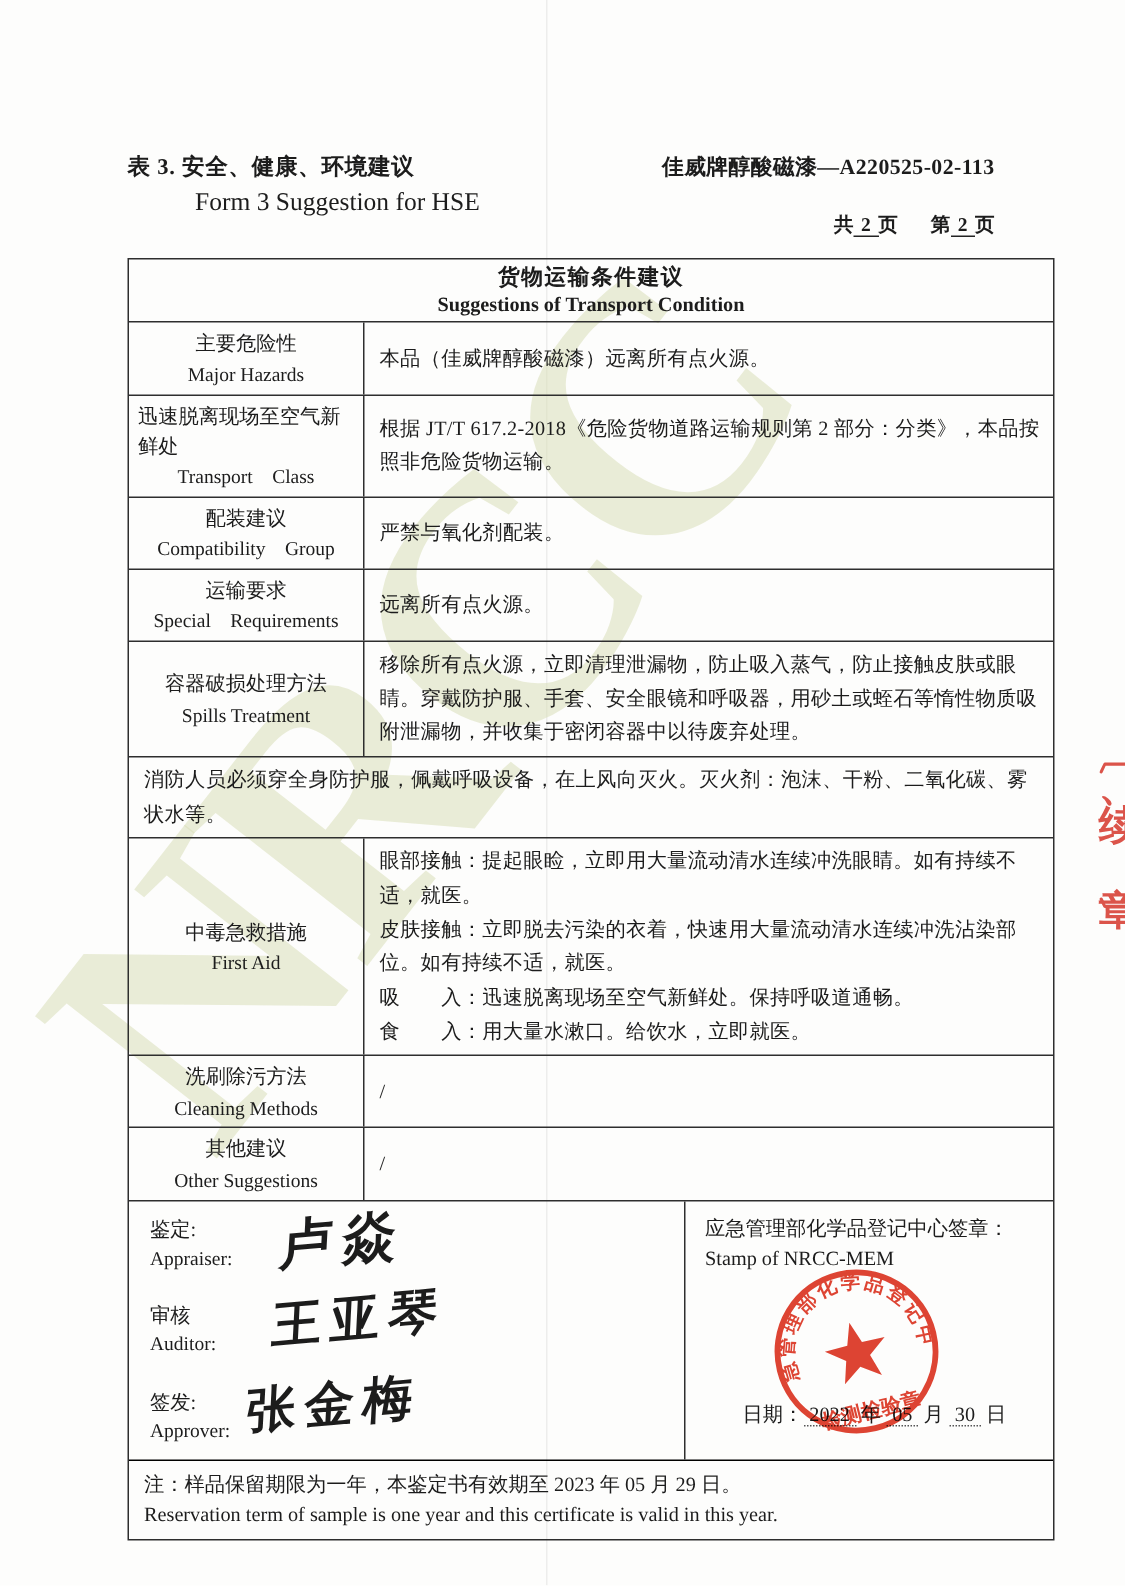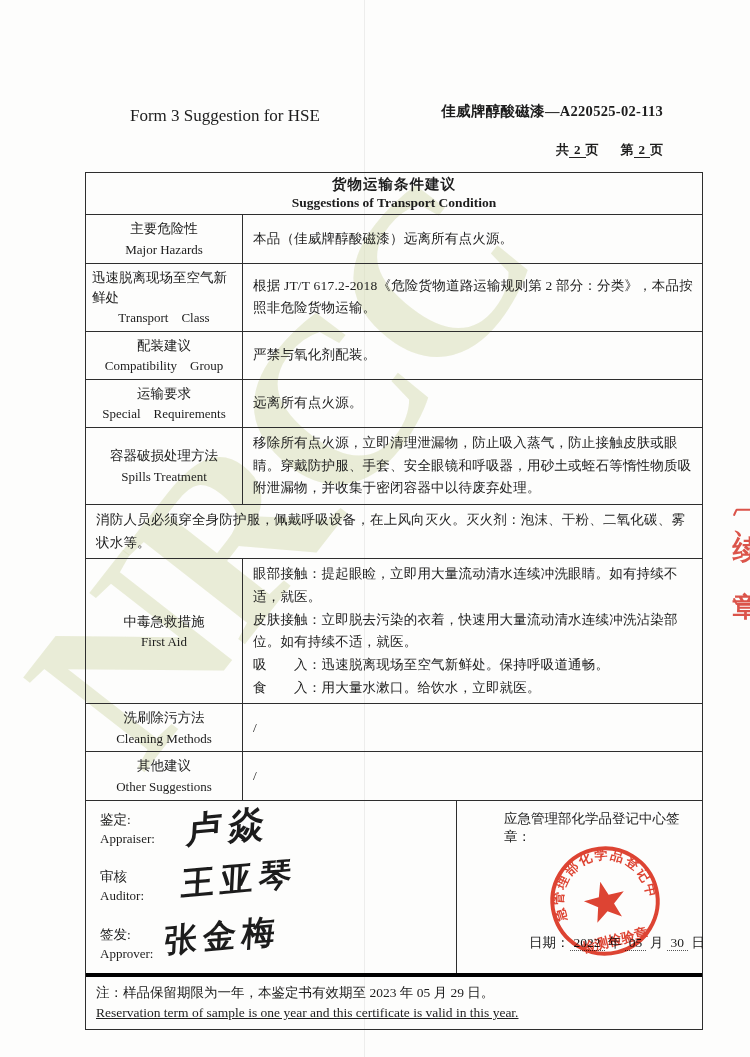--- a/index.html
+++ b/index.html
@@ -42,52 +42,53 @@
   .cell-label{width:157px; border-right:1px solid #2e2e2e; box-sizing:border-box;
     display:flex; flex-direction:column; justify-content:center; align-items:center;
     padding:4px 6px;}
   .cell-label .cn{font-size:13.5px; line-height:1.45;}
   .cell-label .en{font-size:13px; line-height:1.35; margin-top:2px;font-family:Liberation Serif, serif;}
   .cell-content{flex:1; padding:4px 8px 4px 10px; box-sizing:border-box;
     display:flex; flex-direction:column; justify-content:center;}
   .cell-content .txt{font-size:13.5px; line-height:1.68; white-space:pre-line;
     letter-spacing:.2px;}
   
-  .sig-row{display:flex; border-bottom:4px solid #000000; height:172px;gap:34px;}
+  .sig-row{display:flex; border-bottom:1px solid #000000; height:172px;}
   .sig-left{width:371px; border-right:1px solid #2e2e2e; box-sizing:border-box;
     position:relative; padding:8px 0 0 14px;}
   .sig-group{position:absolute; left:14px;}
   .sig-group .cn{font-size:13.5px;}
   .sig-group .en{font-size:13px; margin-top:2px;}
   .sig-name{position:absolute; font-size:33px; font-weight:600;
     transform:rotate(-5deg) skewX(-8deg); letter-spacing:6px; white-space:nowrap;}
   .sig-right{flex:1; position:relative; padding:9px 0 0 13px; box-sizing:border-box;}
   .sig-right .cn{font-size:13.5px;}
   .sig-right .en{font-size:13.5px; margin-top:3px;}
   .stamp-svg{position:absolute; left:42px; top:28px; width:144px; height:144px;
     transform:rotate(-14deg); mix-blend-mode:multiply; opacity:.95; z-index:2;}
   .stamp-date{position:absolute; left:38px; top:133px; font-size:13.5px; z-index:1;
     white-space:nowrap;}
   .dnum{border-bottom:1px dotted #555; padding:0 4px;}
   
   .note{padding:5px 10px 6px 10px;}
   .note .cn{font-size:13.5px; line-height:1.6;}
-  .note .en{font-size:13.5px; line-height:1.5;text-decoration:underline;}
+  .note .en{font-size:13.5px; line-height:1.5;}
 </style>
 </head>
 <body>
 
 <div class="page">
 
   <div class="scan-line"></div>
   <div class="watermark">NRCC</div>
   <div class="edge-stamp">〔续、章〕</div>
 
   <div class="hdr">
     <div class="hdr-left">
+      <div class="cn">表 3. 安全、健康、环境建议</div>
       <div class="en">Form 3 Suggestion for HSE</div>
     </div>
     <div class="hdr-right">
       <div class="code">佳威牌醇酸磁漆—A220525-02-113</div>
       <div class="pages">
         <span>共</span><span class="pnum">2</span><span>页</span><span class="pgap"></span><span>第</span><span class="pnum">2</span><span>页</span>
       </div>
     </div>
   </div>
 
@@ -202,20 +203,21 @@
 
         <div class="sig-group" style="top:125px">
           <div class="cn">签发:</div>
           <div class="en">Approver:</div>
         </div>
         <div class="sig-name" style="left:78px; top:113px;">张金梅</div>
       </div>
 
       <div class="sig-right">
         <div class="cn">应急管理部化学品登记中心签章：</div>
+        <div class="en">Stamp of NRCC-MEM</div>
 
         <svg class="stamp-svg" viewBox="0 0 160 160">
           <circle cx="80" cy="80" r="58.5" fill="none" stroke="#dc3a28" stroke-width="4.4"></circle>
           <path id="stampArc" d="M 35.8,96.1 A 47,47 0 1 1 124.2,96.1" fill="none"></path>
           <text font-size="14.5" font-weight="bold" fill="#dc3a28" letter-spacing="2.2" font-family="Liberation Serif, serif">
             <textPath href="#stampArc" startOffset="50%" text-anchor="middle">应急管理部化学品登记中心</textPath>
           </text>
           <polygon fill="#dc3a28" points="80,58 85.6,74.2 102.8,74.6 89.1,85.0 94.1,101.4 80,91.6 65.9,101.4 70.9,85.0 57.2,74.6 74.4,74.2"></polygon>
           <text x="80" y="130" text-anchor="middle" font-size="15" font-weight="bold" fill="#dc3a28" font-family="Liberation Serif, serif">检测检验章</text>
         </svg>

